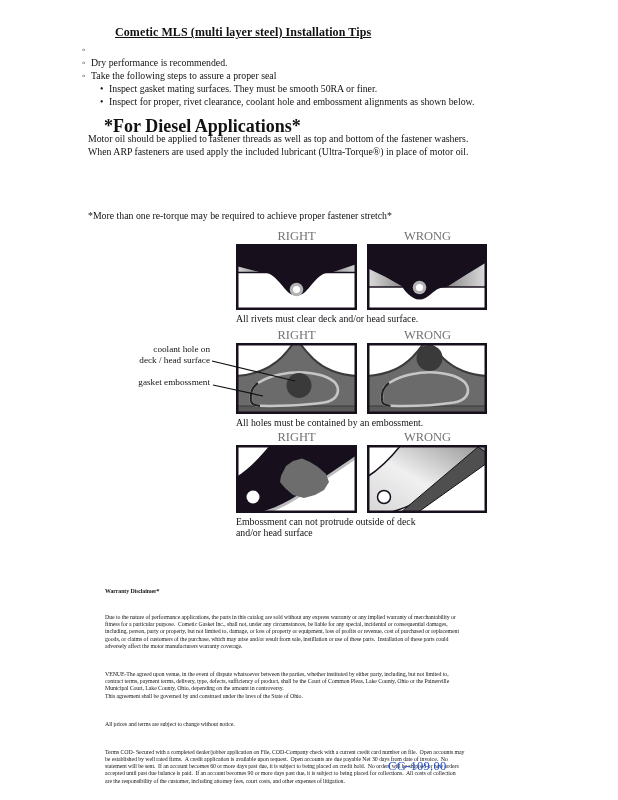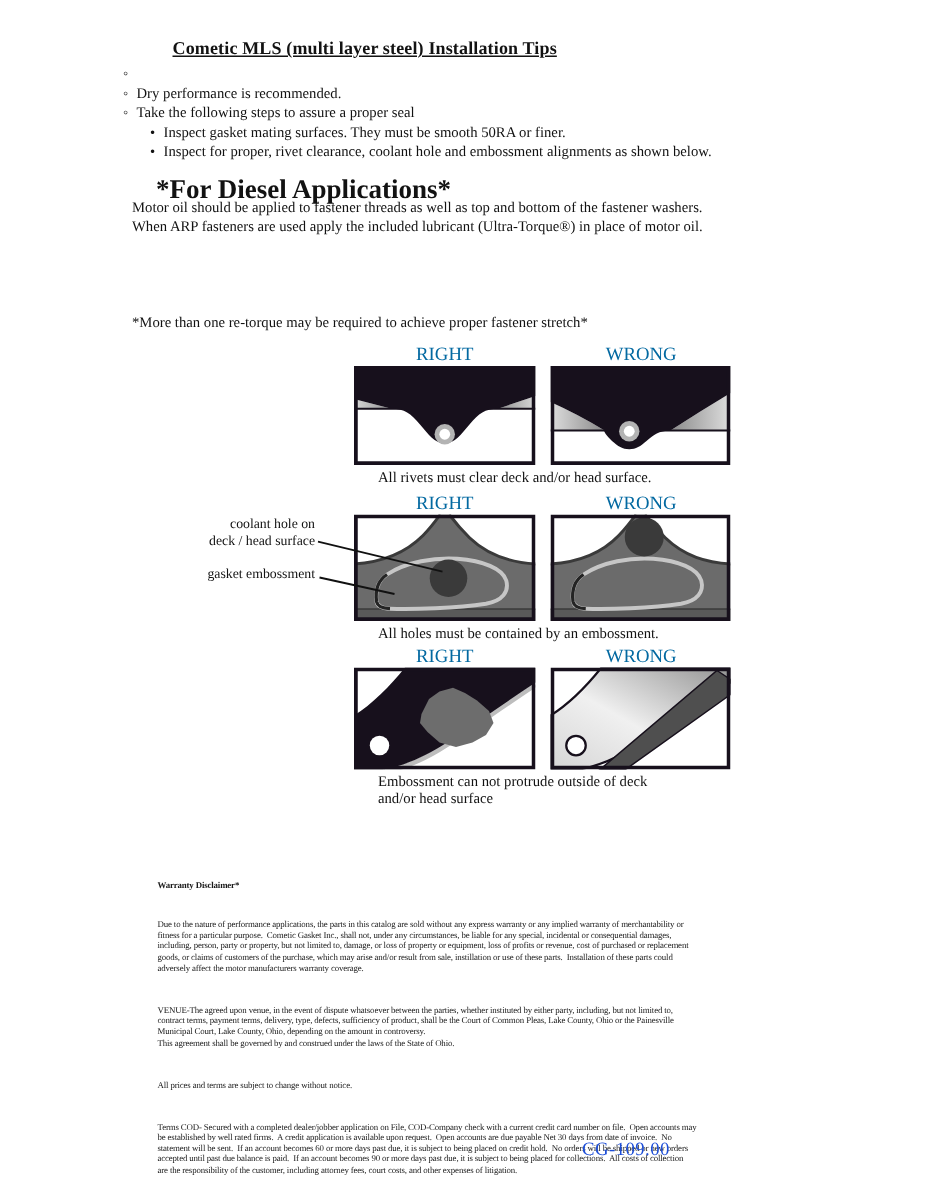--- a/index.html
+++ b/index.html
@@ -17,25 +17,25 @@
   .bline.sub { margin-left:18px; }
   .diesel-head { position:absolute; left:88px; top:116px; font-size:18px; font-weight:bold;margin-left:16px; }
   .para { position:absolute; left:88px; font-size:9.8px; line-height:12.8px; white-space:pre; }
   .para.p1 { top:133px; }
   .para.p2 { top:166px; }
   .para.p3 { top:210px; }
   .dgset { position:absolute; left:236px; width:252px; }
   .dgset.s1 { top:229px; }
   .dgset.s2 { top:328px; }
   .dgset.s3 { top:430px; }
-  .dglabels { display:flex; justify-content:space-between; font-size:12.5px; color:#0369a1; height:14px; }
+  .dglabels { display:flex; justify-content:space-between; font-size:12.5px; color:#737373; height:14px; }
   .dglabels span { width:121px; text-align:center; }
   .dgrow { display:flex; gap:10px; margin-top:1px; }
   .dgrow svg { display:block; }
-  .dgcaption { font-size:9.8px; line-height:11px; margin-top:3px; white-space:pre;margin-left:16px; }
+  .dgcaption { font-size:9.8px; line-height:11px; margin-top:3px; white-space:pre; }
   .callout { position:absolute; left:105px; width:105px; text-align:right;
              font-size:9.2px; line-height:10.5px; white-space:pre; }
   .callout.c1 { top:344px; }
   .callout.c2 { top:377px; }
   .leaders { position:absolute; left:0; top:0; width:618px; height:800px; pointer-events:none; }
   .legal { position:absolute; left:105px; top:574px; font-size:5.9px; line-height:7.2px;
            letter-spacing:-0.1px; white-space:pre; color:#1a1a1a; }
   .legal .legal-head { font-weight:bold; margin-bottom:4px; }
   .legal .lp { margin-bottom:6.5px; }
   .footer-code { position:absolute; left:388px; top:759px; font-size:12.5px; color:#1d4ed8; letter-spacing:0.3px; }

